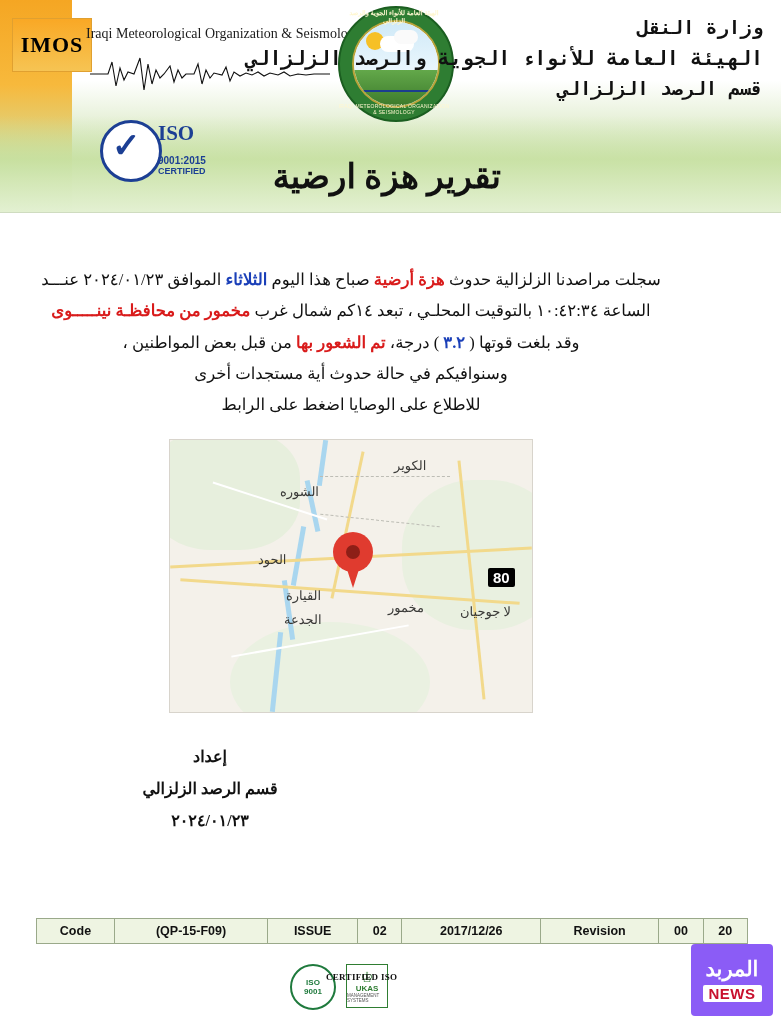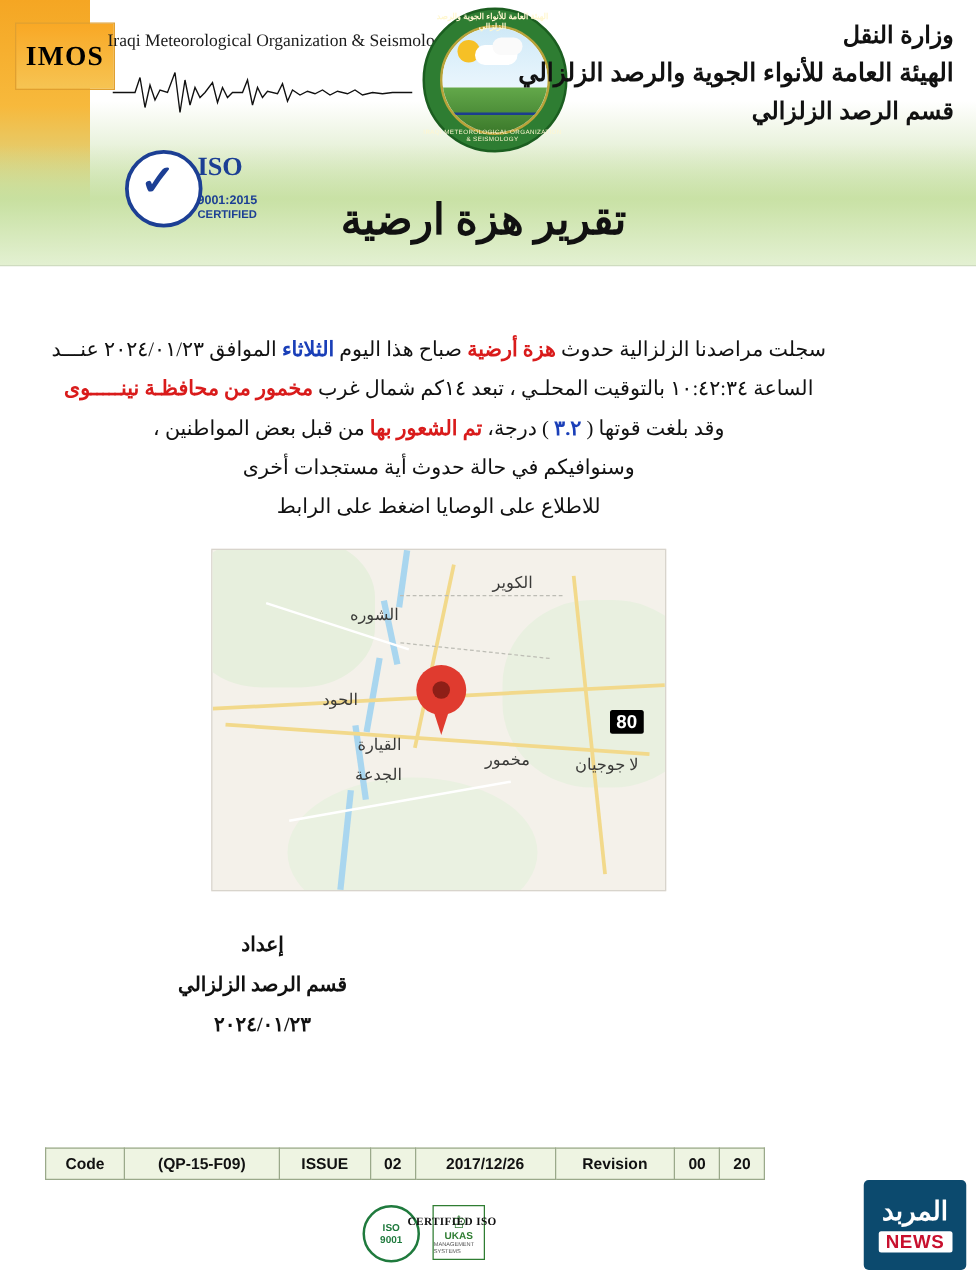--- a/index.html
+++ b/index.html
@@ -136,21 +136,21 @@
     position:absolute; left:0; bottom:3px; width:112px;
     text-align:center; font-size:5px; color:#fff7d0; letter-spacing:.3px;
   }
 
   .ministry {
     position: absolute;
     right: 18px; top: 16px;
     text-align: right;
     direction: rtl;
     color: #111;
-    font-family: Liberation Sans, sans-serif;
+    font-family: Liberation Mono, monospace;
   }
   .ministry div { margin-bottom: 6px; font-weight: bold; }
   .m1 { font-size: 19px; }
   .m2 { font-size: 20px; }
   .m3 { font-size: 19px; }
 
   .report-title {
     position: absolute;
     right: 280px; bottom: 16px;
     direction: rtl;
@@ -268,21 +268,21 @@
     font-size: 16px;
     color: #111;
     line-height: 2.0;
     width: 420px;
   }
 
   
   .footer-table {
     position: absolute;
     left: 36px; top: 918px;
-    width: 576px;
+    width: 712px;
     border-collapse: collapse;
     font-family: "Liberation Sans", sans-serif;
     font-size: 12.5px;
     background: #eef4e2;
   }
   .footer-table td {
     border: 1px solid #9aa98a;
     text-align: center;
     padding: 5px 4px;
     color: #111;
@@ -321,21 +321,21 @@
     color: #111;
     letter-spacing: .3px;
     white-space: nowrap;
   }
 
   
   .news-bug {
     position: absolute;
     right: 8px; bottom: 8px;
     width: 82px; height: 72px;
-    background: #0c4a6e;
+    background: #8b5cf6;
     border-radius: 4px;
     display:flex; flex-direction:column; align-items:center; justify-content:center;
     color:#fff;
   }
   .news-bug .ar {
     direction: rtl;
     font-family: "Liberation Serif", serif;
     font-size: 21px;
     font-weight: bold;
     line-height: 1.1;

